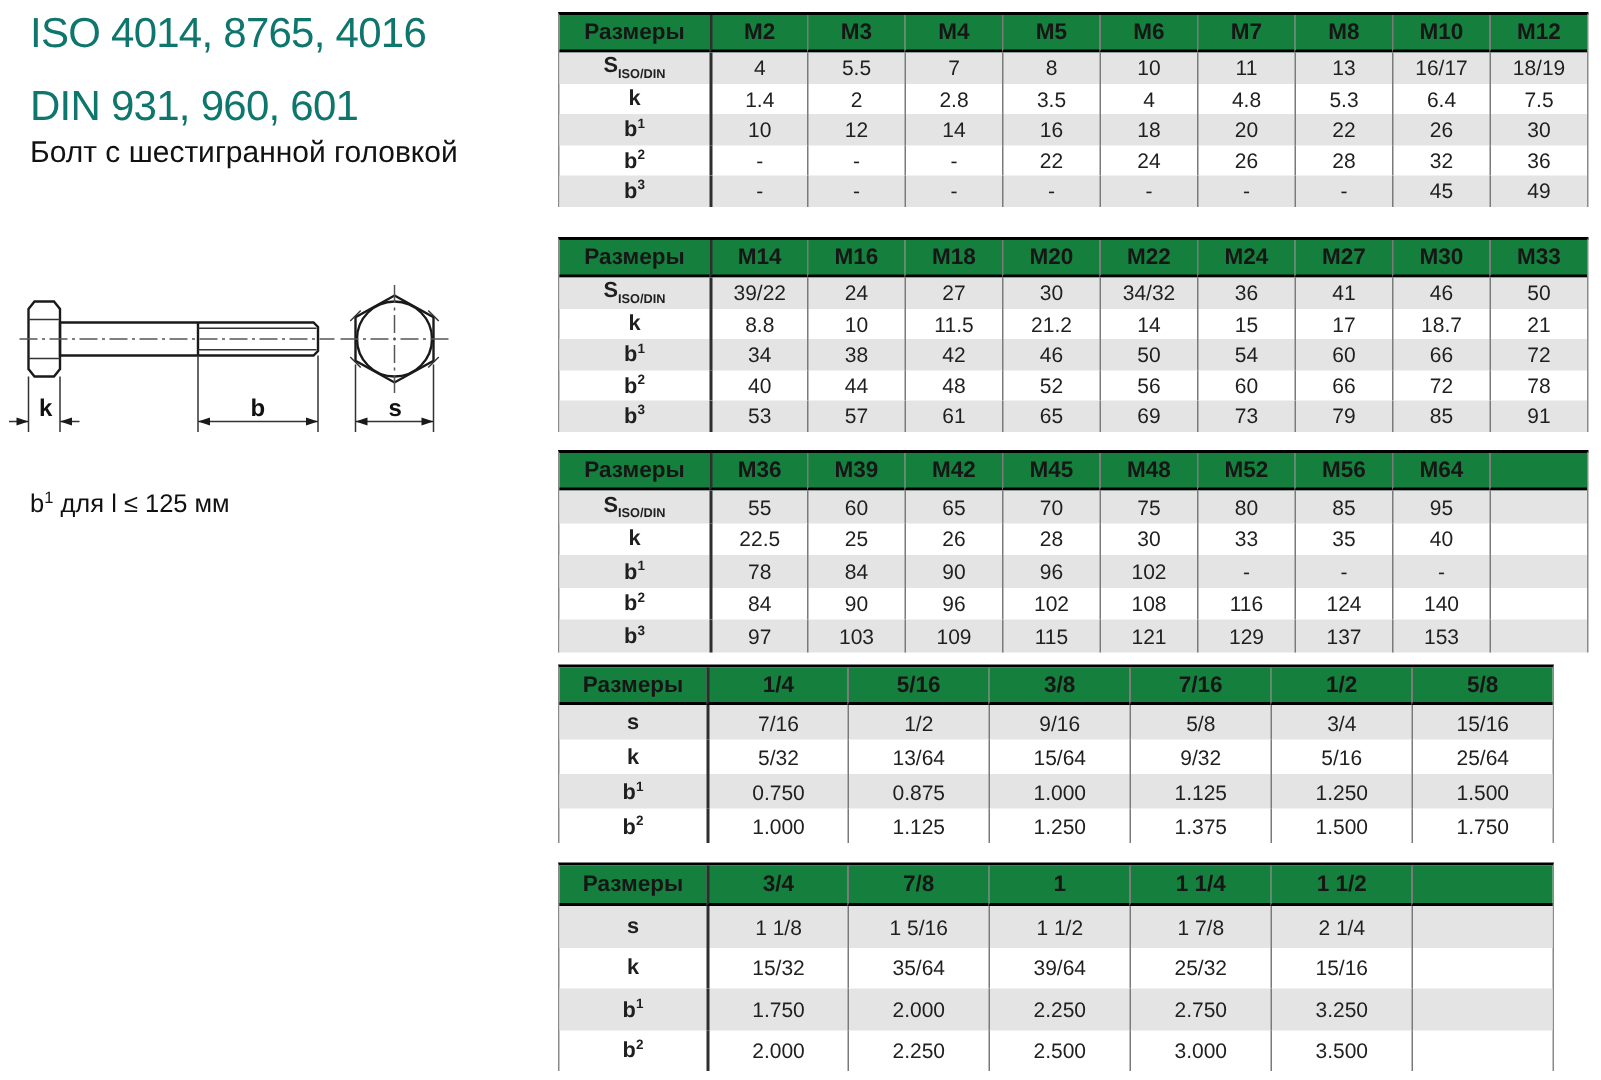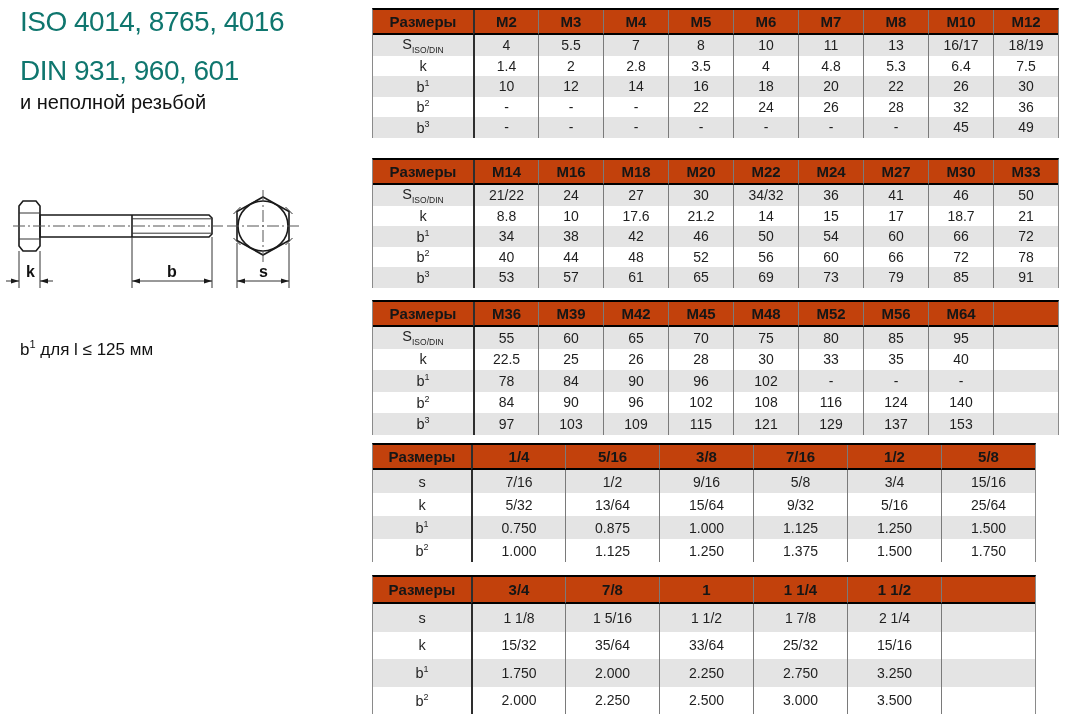--- a/index.html
+++ b/index.html
@@ -6,56 +6,56 @@
   body{
     width:1067px;height:720px;position:relative;background:#ffffff;
     font-family:"Liberation Sans",sans-serif;color:#1a1a1a;overflow:hidden;
   }
   
   .title{position:absolute;left:20px;font-size:28px;font-weight:400;letter-spacing:-0.5px;color:#0f766e;white-space:nowrap;}
   #title1{top:6px;}
   #title2{top:55px;}
   .subtitle{position:absolute;left:20px;top:88px;font-size:20px;line-height:28px;color:#111;}
   #drawing{position:absolute;left:5px;top:185px;}
-  #footnotes{position:absolute;left:20px;top:318px;font-size:17px;line-height:28px;color:#111;margin-top:12px;}
+  #footnotes{position:absolute;left:20px;top:318px;font-size:17px;line-height:28px;color:#111;}
   #footnotes sup{font-size:11px;}
   
   .tbl{position:absolute;left:372px;display:grid;border-top:2px solid #000;
        border-left:1px solid #8a8a8a;border-right:1px solid #8a8a8a;background:#fff;}
   .metric{grid-template-columns:100px repeat(9,65px);}
   .imperial{grid-template-columns:98px repeat(6,94px);}
   .t1{top:8px;  grid-template-rows:25px repeat(5,20.5px);}
   .t2{top:158px;grid-template-rows:25px repeat(5,20.5px);}
   .t3{top:300px;grid-template-rows:25px repeat(5,21.5px);}
   .t4{top:443px;grid-template-rows:25px repeat(4,23px);}
   .t5{top:575px;grid-template-rows:27px repeat(4,27.5px);}
   .cell{display:flex;align-items:center;justify-content:center;
         border-left:1px solid #7a7a7a;font-size:14px;color:#1f1f1f;overflow:hidden;}
   .cell.first{border-left:none;}
   .cell.c1{border-left:2px solid #2e2e2e;}
-  .cell.hd{background:#c2410c;font-weight:700;font-size:15px;color:#161616;border-bottom:2px solid #000;}
+  .cell.hd{background:#15803d;font-weight:700;font-size:15px;color:#161616;border-bottom:2px solid #000;}
   .cell.odd{background:#e4e4e4;}
-  .lab{display:inline;font-size:14.5px;}
+  .lab{display:inline;font-size:14.5px;font-weight:bold;}
   .lab sup{font-size:9px;}
   .lab sub{font-size:8.5px;letter-spacing:0;}
   
   .oln{fill:none;stroke:#1a1a1a;stroke-width:1.6;}
   .tln{fill:none;stroke:#333;stroke-width:1;}
   .cln{fill:none;stroke:#555;stroke-width:1;stroke-dasharray:12 3 2 3;}
   .dln{fill:none;stroke:#333;stroke-width:1;}
   .arr{fill:#1a1a1a;stroke:none;}
   .dimtxt{font-family:"Liberation Sans",sans-serif;font-size:16px;font-weight:700;fill:#111;}
 </style>
 </head>
 <body>
 
 <div id="title1" class="title">ISO 4014, 8765, 4016</div>
 <div id="title2" class="title">DIN 931, 960, 601</div>
 <div class="subtitle">
-  <div>и неполной резьбой</div>
+  <div>Болт с шестигранной головкой</div>
 </div>
 
 <svg id="drawing" width="320" height="125" viewBox="0 0 320 125">
 
   <g>
     <polygon class="oln" points="14,21 18,16 31,16 35,21 35,61 31,66 18,66 14,61"></polygon>
     <line class="tln" x1="14" y1="28" x2="35" y2="28"></line>
     <line class="tln" x1="14" y1="54" x2="35" y2="54"></line>
     <polygon class="oln" points="35,30 204,30 207,33 207,49 204,52 35,52"></polygon>
     <line class="oln" x1="127" y1="30" x2="127" y2="52"></line>
@@ -187,35 +187,35 @@
     <div class="cell hd">M18</div>
     <div class="cell hd">M20</div>
     <div class="cell hd">M22</div>
     <div class="cell hd">M24</div>
     <div class="cell hd">M27</div>
     <div class="cell hd">M30</div>
     <div class="cell hd">M33</div>
     <div class="cell first odd">
       <span class="lab">S<sub>ISO/DIN</sub></span>
     </div>
-    <div class="cell c1 odd">21/22</div>
+    <div class="cell c1 odd">39/22</div>
     <div class="cell odd">24</div>
     <div class="cell odd">27</div>
     <div class="cell odd">30</div>
     <div class="cell odd">34/32</div>
     <div class="cell odd">36</div>
     <div class="cell odd">41</div>
     <div class="cell odd">46</div>
     <div class="cell odd">50</div>
     <div class="cell first">
       <span class="lab">k</span>
     </div>
     <div class="cell c1">8.8</div>
     <div class="cell">10</div>
-    <div class="cell">17.6</div>
+    <div class="cell">11.5</div>
     <div class="cell">21.2</div>
     <div class="cell">14</div>
     <div class="cell">15</div>
     <div class="cell">17</div>
     <div class="cell">18.7</div>
     <div class="cell">21</div>
     <div class="cell first odd">
       <span class="lab">b<sup>1</sup></span>
     </div>
     <div class="cell c1 odd">34</div>
@@ -384,21 +384,21 @@
     <div class="cell odd">1 5/16</div>
     <div class="cell odd">1 1/2</div>
     <div class="cell odd">1 7/8</div>
     <div class="cell odd">2 1/4</div>
     <div class="cell odd"></div>
     <div class="cell first">
       <span class="lab">k</span>
     </div>
     <div class="cell c1">15/32</div>
     <div class="cell">35/64</div>
-    <div class="cell">33/64</div>
+    <div class="cell">39/64</div>
     <div class="cell">25/32</div>
     <div class="cell">15/16</div>
     <div class="cell"></div>
     <div class="cell first odd">
       <span class="lab">b<sup>1</sup></span>
     </div>
     <div class="cell c1 odd">1.750</div>
     <div class="cell odd">2.000</div>
     <div class="cell odd">2.250</div>
     <div class="cell odd">2.750</div>

